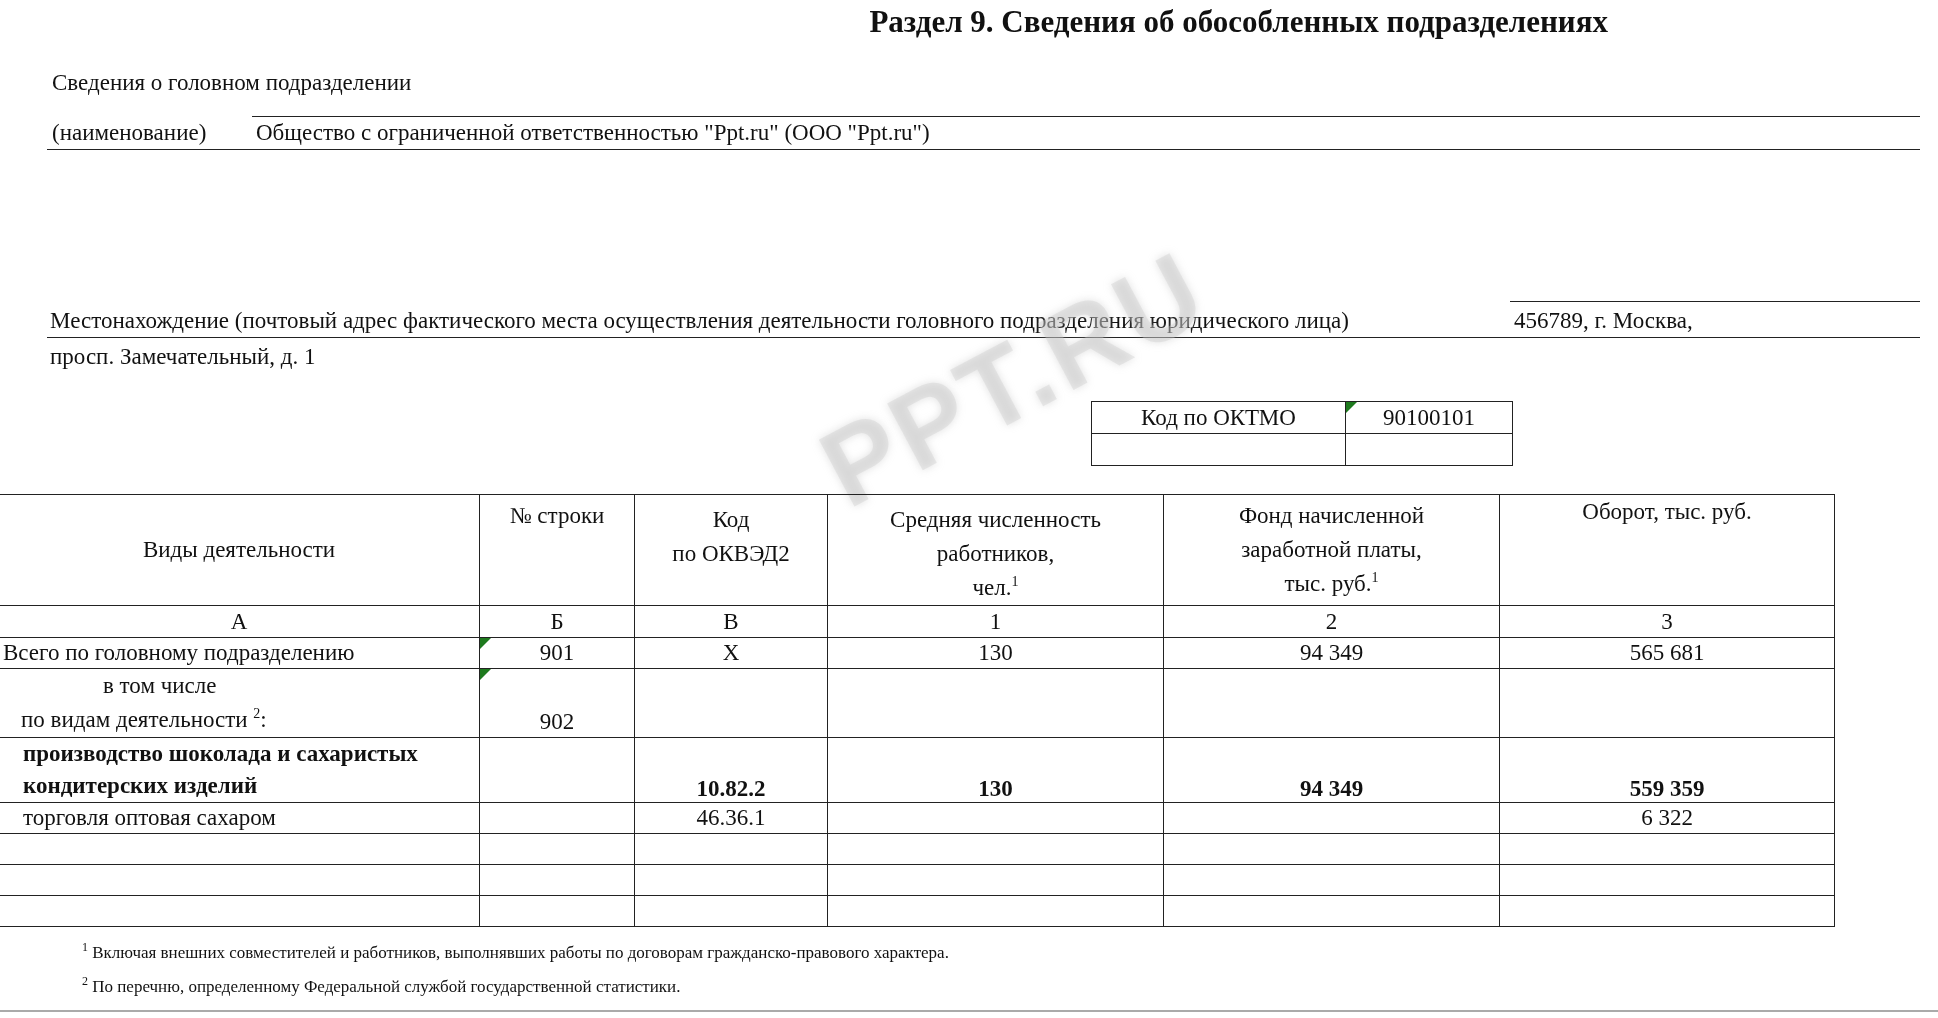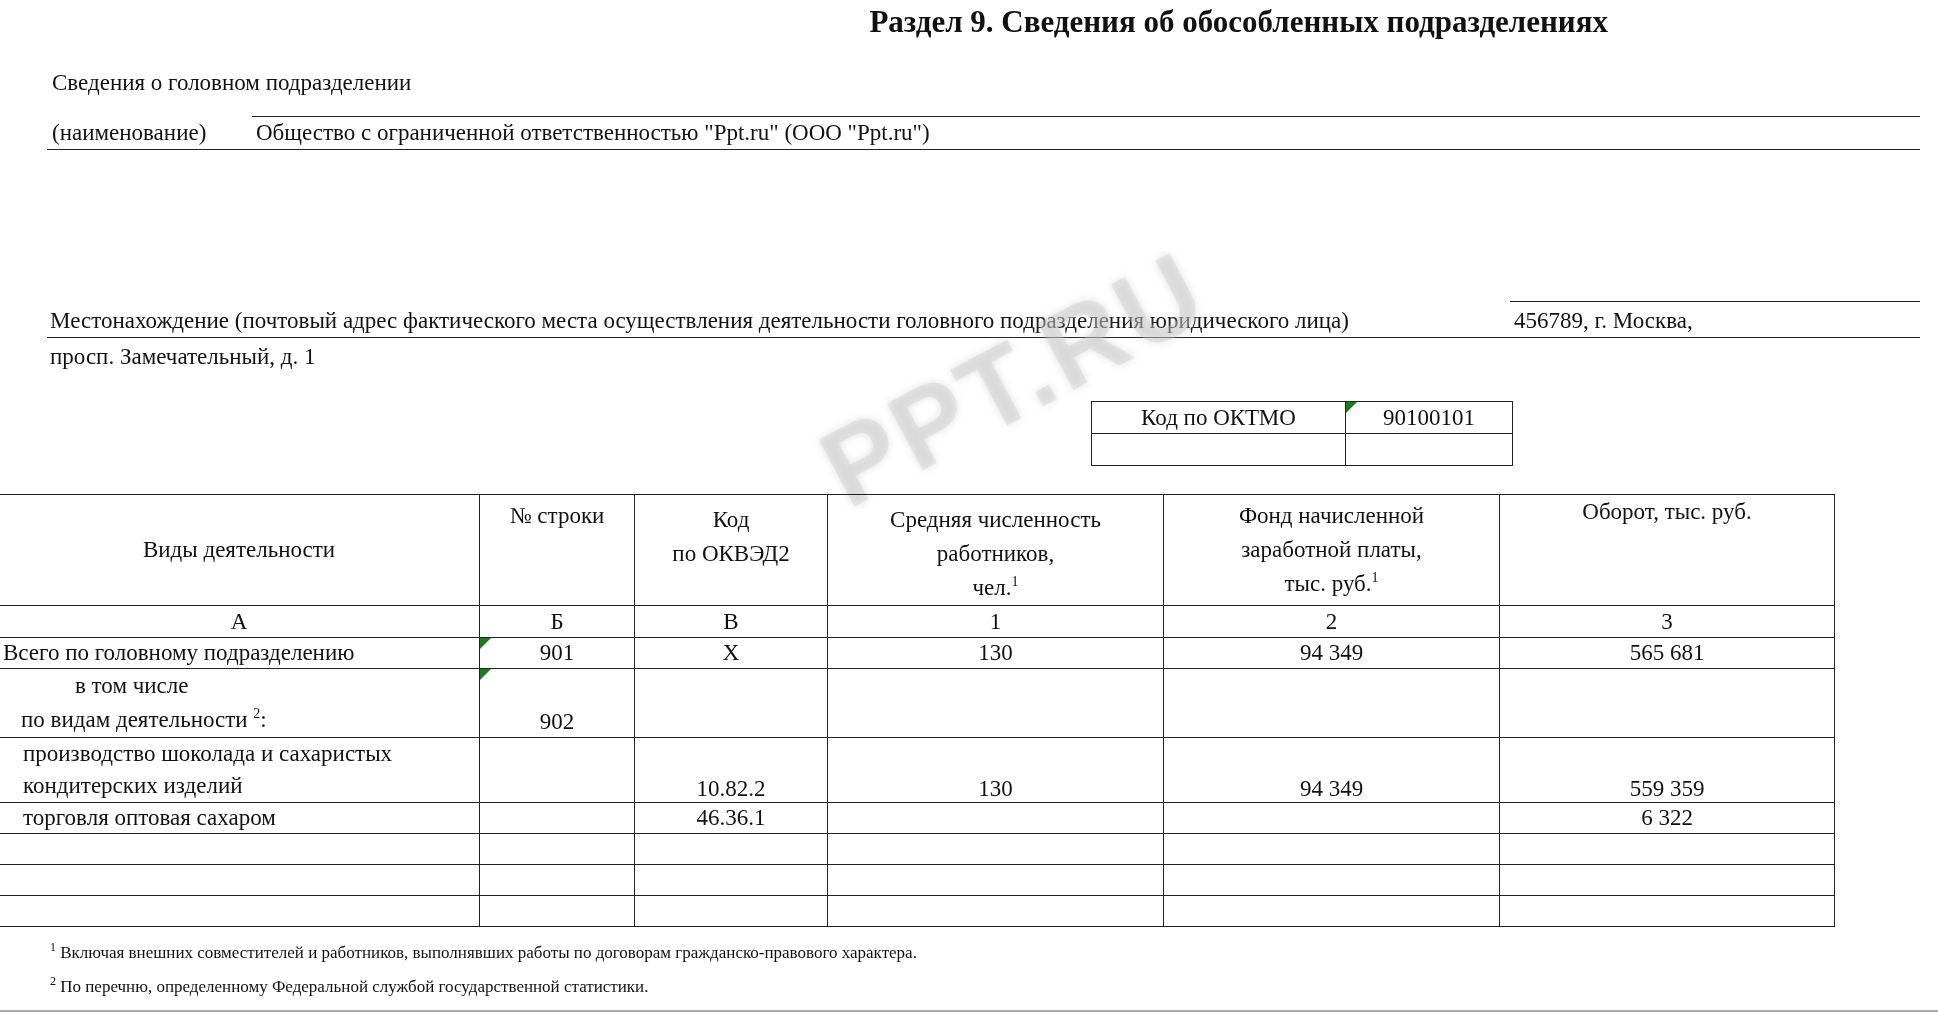--- a/index.html
+++ b/index.html
@@ -15,21 +15,21 @@
                transform:rotate(-28deg); transform-origin:left top; letter-spacing:4px;
                text-shadow:0 0 8px rgba(180,180,180,0.4); pointer-events:none; }
   table { border-collapse:collapse; position:absolute; }
   td { border:1.5px solid #222; padding:0; font-size:23px; }
   .oktmo td { height:31px; text-align:center; }
   .main td { text-align:center; vertical-align:middle; }
   .green { position:relative; }
   .green::before { content:""; position:absolute; left:0; top:0; width:0; height:0;
                    border-top:11px solid #1e7a1e; border-right:11px solid transparent; }
   .sup { font-size:14px; vertical-align:super; line-height:0; }
-  .foot { font-size:17px; white-space:nowrap; }
+  .foot { font-size:17px; white-space:nowrap;margin-left:32px; }
   .foot .sup { font-size:12px; }
   .left-cell { text-align:left !important; }
 </style>
 </head>
 <body>
 
 <div class="abs title">
   <span>Раздел 9. Сведения об обособленных подразделениях</span>
 </div>
 
@@ -101,30 +101,30 @@
   <tr style="height:31px;">
     <td class="left-cell" style="padding-left:4px;">Всего по головному подразделению</td>
     <td class="green">901</td>
     <td>Х</td>
     <td>130</td>
     <td>94 349</td>
     <td>565 681</td>
   </tr>
   <tr style="height:67px;">
     <td class="left-cell" style="line-height:34px;">
-      <div style="padding-left:76px;">в том числе</div>
+      <div style="padding-left:104px;">в том числе</div>
       <div style="padding-left:22px;"><span>по видам деятельности</span> <span class="sup">2</span><span>:</span></div>
     </td>
     <td class="green" style="vertical-align:bottom; padding-bottom:2px;">902</td>
     <td></td>
     <td></td>
     <td></td>
     <td></td>
   </tr>
-  <tr style="height:63px;">
+  <tr style="height:63px;font-weight:bold;">
     <td class="left-cell" style="padding-left:24px; line-height:32px;">
       <div>производство шоколада и сахаристых</div>
       <div>кондитерских изделий</div>
     </td>
     <td></td>
     <td style="vertical-align:bottom;">10.82.2</td>
     <td style="vertical-align:bottom;">130</td>
     <td style="vertical-align:bottom;">94 349</td>
     <td style="vertical-align:bottom;">559 359</td>
   </tr>

